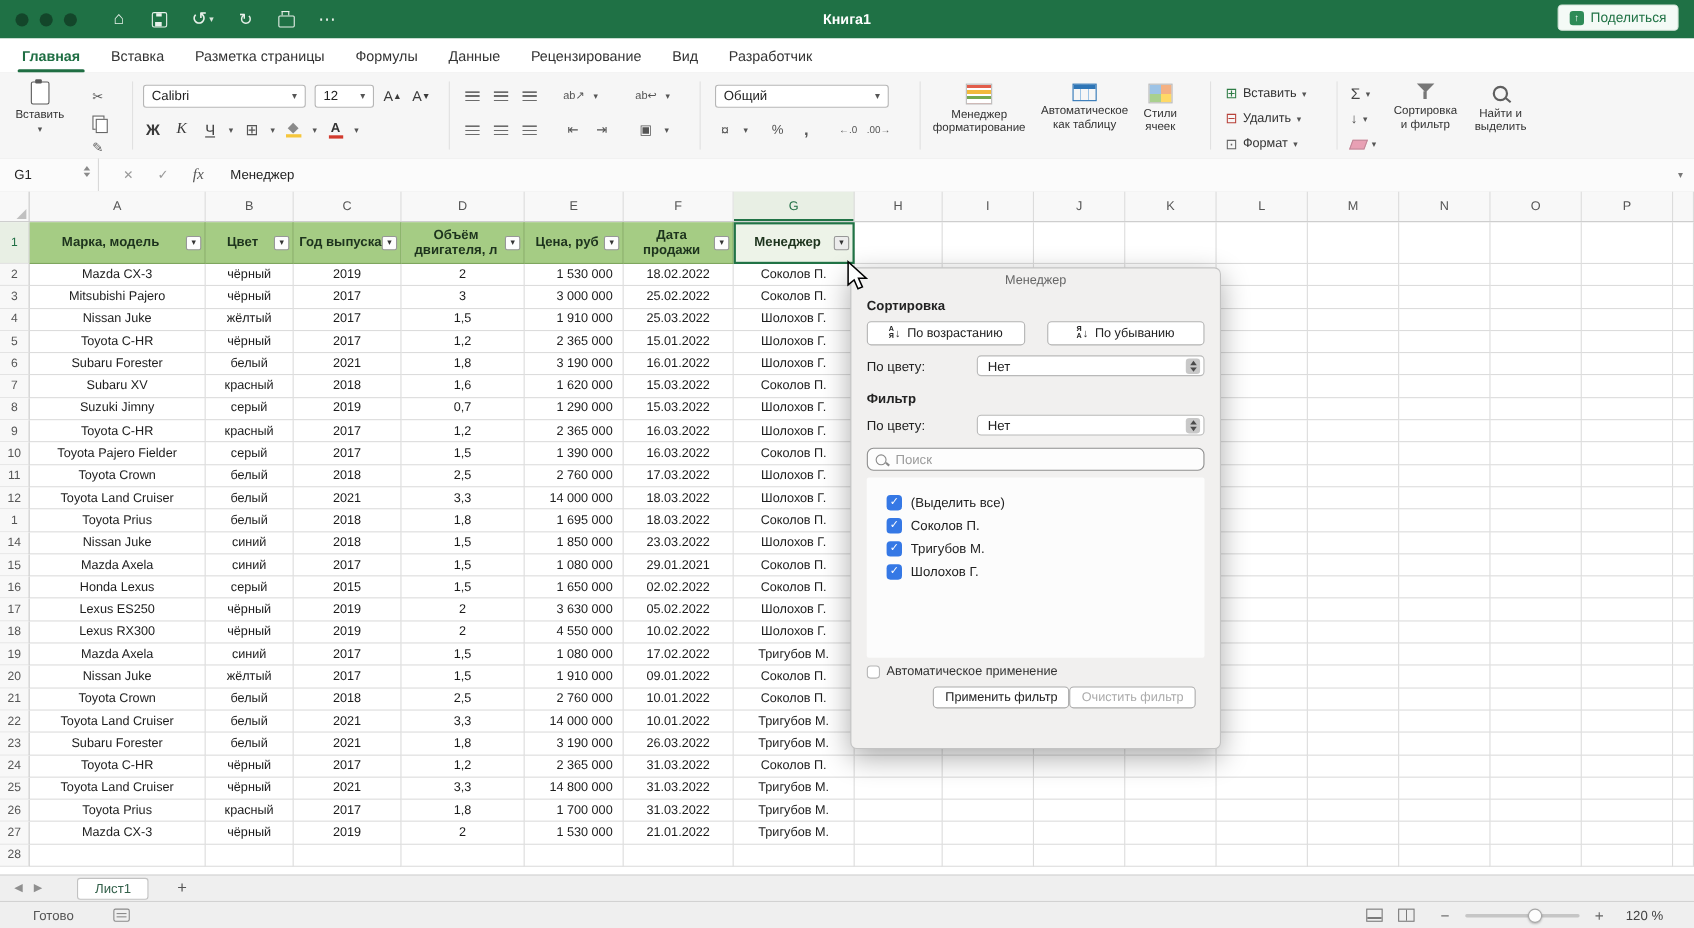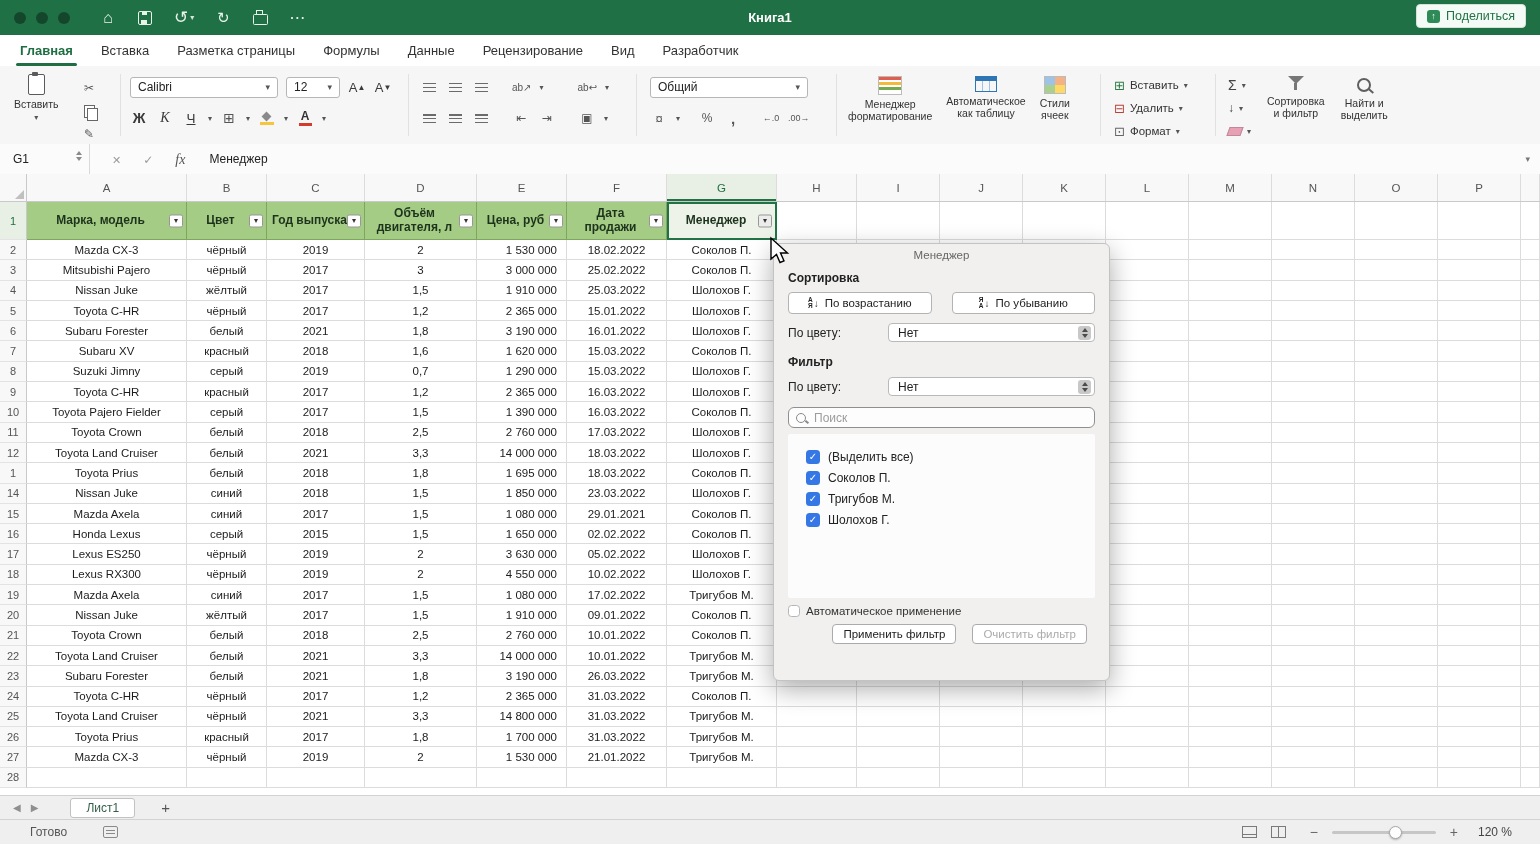--- a/index.html
+++ b/index.html
@@ -150,21 +150,21 @@
   .p-search input{border:none;outline:none;background:transparent;font-size:12px;flex:1;font-family:inherit;color:#222;}
   .p-search input::placeholder{color:#9c9c9c;}
   .p-list{margin-top:6px;background:#fcfcfc;height:164px;padding:12px 4px 0 6px;box-sizing:border-box;border-radius:2px;}
   .pitem{display:flex;align-items:center;gap:8px;height:21px;font-size:12px;color:#222;padding-left:12px;}
   .cb{width:14px;height:14px;border-radius:3.5px;background:#3578e5;display:flex;align-items:center;justify-content:center;flex:none;box-sizing:border-box;}
   .cb::after{content:"✓";color:#fff;font-size:10px;font-weight:700;}
   .cb.un{background:#fff;border:1px solid #b5b5b5;}
   .cb.un::after{content:"";}
   .p-auto{margin-top:7px;display:flex;align-items:center;gap:6px;font-size:11.5px;color:#333;}
   .cb.small{width:12px;height:12px;}
-  .p-actions{margin-top:7px;display:flex;gap:16px;justify-content:flex-end;padding-right:8px;}
+  .p-actions{margin-top:7px;display:flex;gap:0;justify-content:flex-end;padding-right:8px;}
   .pbtn{height:20px;padding:0 10px;background:#fff;border:1px solid #ababab;border-radius:4px;font-size:11.5px;color:#222;display:flex;align-items:center;box-sizing:border-box;}
   .pbtn.dis{color:#ababab;}
   
   .sheetbar{position:absolute;top:795px;left:0;right:0;height:24px;background:#efefef;border-top:1px solid #d2d2d2;display:flex;align-items:center;box-sizing:border-box;}
   .sarr{color:#8f8f8f;font-size:10px;margin-left:13px;}
   .sarr.l::before{content:"◀";}
   .sarr.r::before{content:"▶";}
   .stab{margin-left:32px;height:18px;padding:0 15px;background:#fff;border:1px solid #c2c2c2;border-radius:3px;display:flex;align-items:center;color:#33604a;font-size:12px;}
   .addsheet{margin-left:26px;color:#555;font-size:15px;}
   .addsheet::before{content:"+";}

